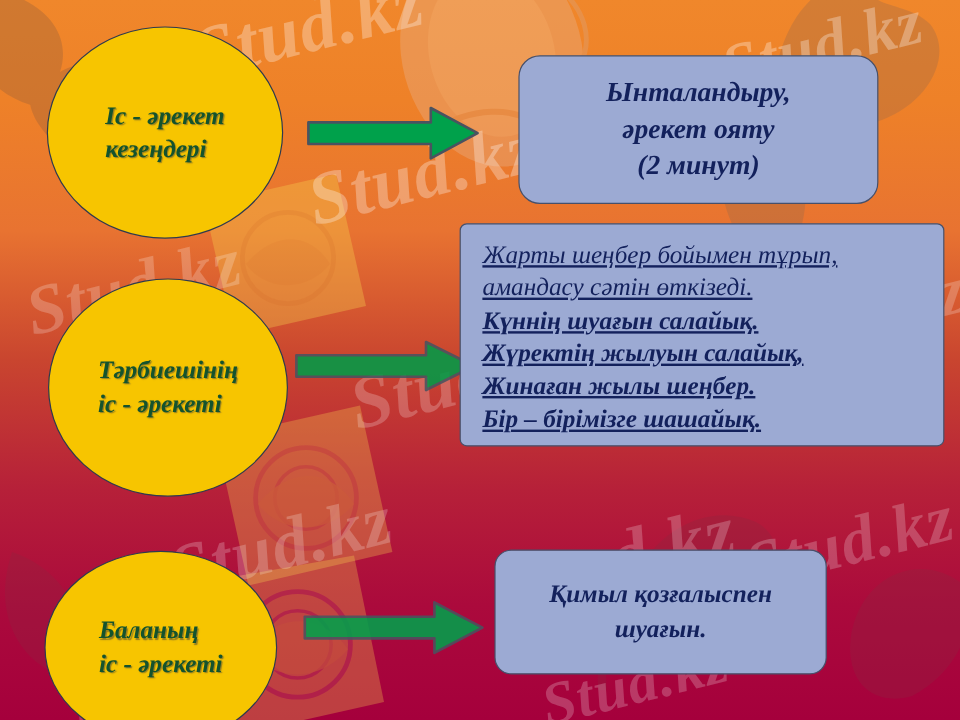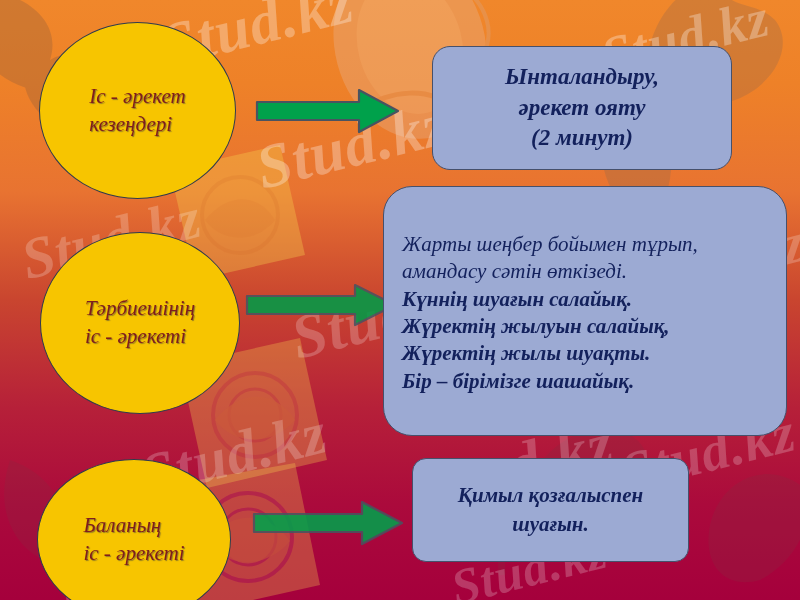--- a/index.html
+++ b/index.html
@@ -53,22 +53,22 @@
     background: #F7C500;
     border: 1.4px solid #2F3A4E;
     display: flex;
     align-items: center;
     justify-content: center;
     box-sizing: border-box;
   }
   .circle-label {
     text-align: left;
     font-style: italic;
-    font-weight: normal;
-    color: #7f1d1d;
+    font-weight: bold;
+    color: #14532d;
     text-shadow: 1px 1px 1px rgba(60,60,60,.55);
     line-height: 1.32;
     font-size: 21px;
     padding: 0 6px;
     white-space: pre-line;
   }
 
   
   .box {
     position: absolute;
@@ -93,23 +93,24 @@
     justify-content: center;
   }
   #box-top .line {
     font-weight: bold;
     font-size: 23px;
     line-height: 1.34;
     text-align: center;
   }
 
   #box-mid {
-    left: 383px; top: 186px; width: 404px; height: 250px;
+    left: 383px; top: 186px; width: 404px; height: 186px;
     padding: 14px 0 10px 18px;
-    border-radius: 29px;
+    border-radius: 6px;
+    text-decoration: underline;
   }
   #box-mid .line {
     font-size: 21px;
     line-height: 1.30;
     text-align: left;
   }
   #box-mid .line.strong { font-weight: bold; }
 
   #box-bot {
     left: 412px; top: 458px; width: 277px; height: 104px;
@@ -256,21 +257,21 @@
     <div class="line">Ынталандыру,</div>
     <div class="line">әрекет ояту</div>
     <div class="line">(2 минут)</div>
   </div>
 
   <div class="box" id="box-mid">
     <div class="line">Жарты шеңбер бойымен тұрып,</div>
     <div class="line">амандасу сәтін өткізеді.</div>
     <div class="line strong">Күннің шуағын салайық.</div>
     <div class="line strong">Жүректің жылуын салайық,</div>
-    <div class="line strong">Жүректің жылы шуақты.</div>
+    <div class="line strong">Жинаған жылы шеңбер.</div>
     <div class="line strong">Бір – бірімізге шашайық.</div>
   </div>
 
   <div class="box" id="box-bot">
     <div class="line">Қимыл қозғалыспен</div>
     <div class="line">шуағын.</div>
   </div>
 
 </div>
 

